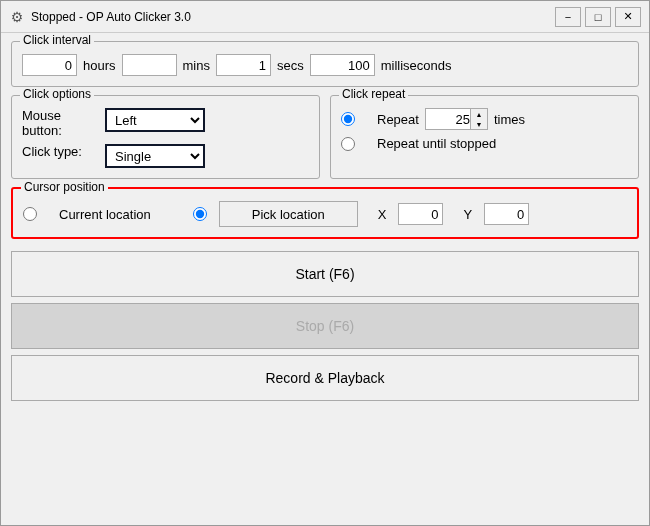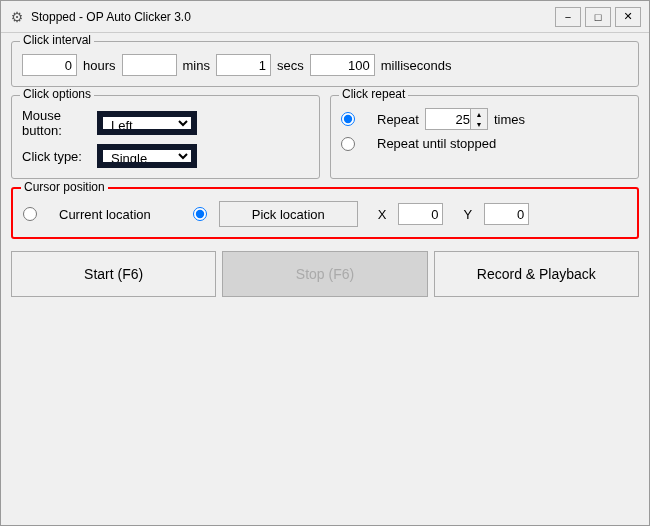--- a/index.html
+++ b/index.html
@@ -115,31 +115,30 @@
       gap: 10px;
     }
     .click-options {
       flex: 1;
     }
     .click-repeat {
       flex: 1;
     }
     .options-row {
       display: flex;
-      align-items: center;
-      gap: 0;
+      gap: 8px;
       margin-top: 6px;
     }
     .options-label {
       font-size: 13px;
       width: 75px;
     }
     select {
       height: 24px;
-      border: 6px solid #0f172a;
+      border: 2px solid #0f172a;
       background: white;
       font-size: 13px;
       padding: 0 4px;
       width: 100px;
       cursor: pointer;
       appearance: auto;
     }
     .repeat-row {
       display: flex;
       align-items: center;
@@ -218,21 +217,21 @@
       border: 1px solid #aaa;
       background: white;
       text-align: right;
       padding-right: 4px;
       font-size: 13px;
     }
 
     
     .bottom-buttons {
       display: grid;
-      grid-template-columns: 1fr 1fr 1fr;
+      grid-template-columns: 1fr;
       gap: 6px;
       margin-top: 4px;
     }
     .action-btn {
       height: 46px;
       border: 1px solid #aaa;
       background: #f0f0f0;
       font-size: 14px;
       cursor: pointer;
     }

